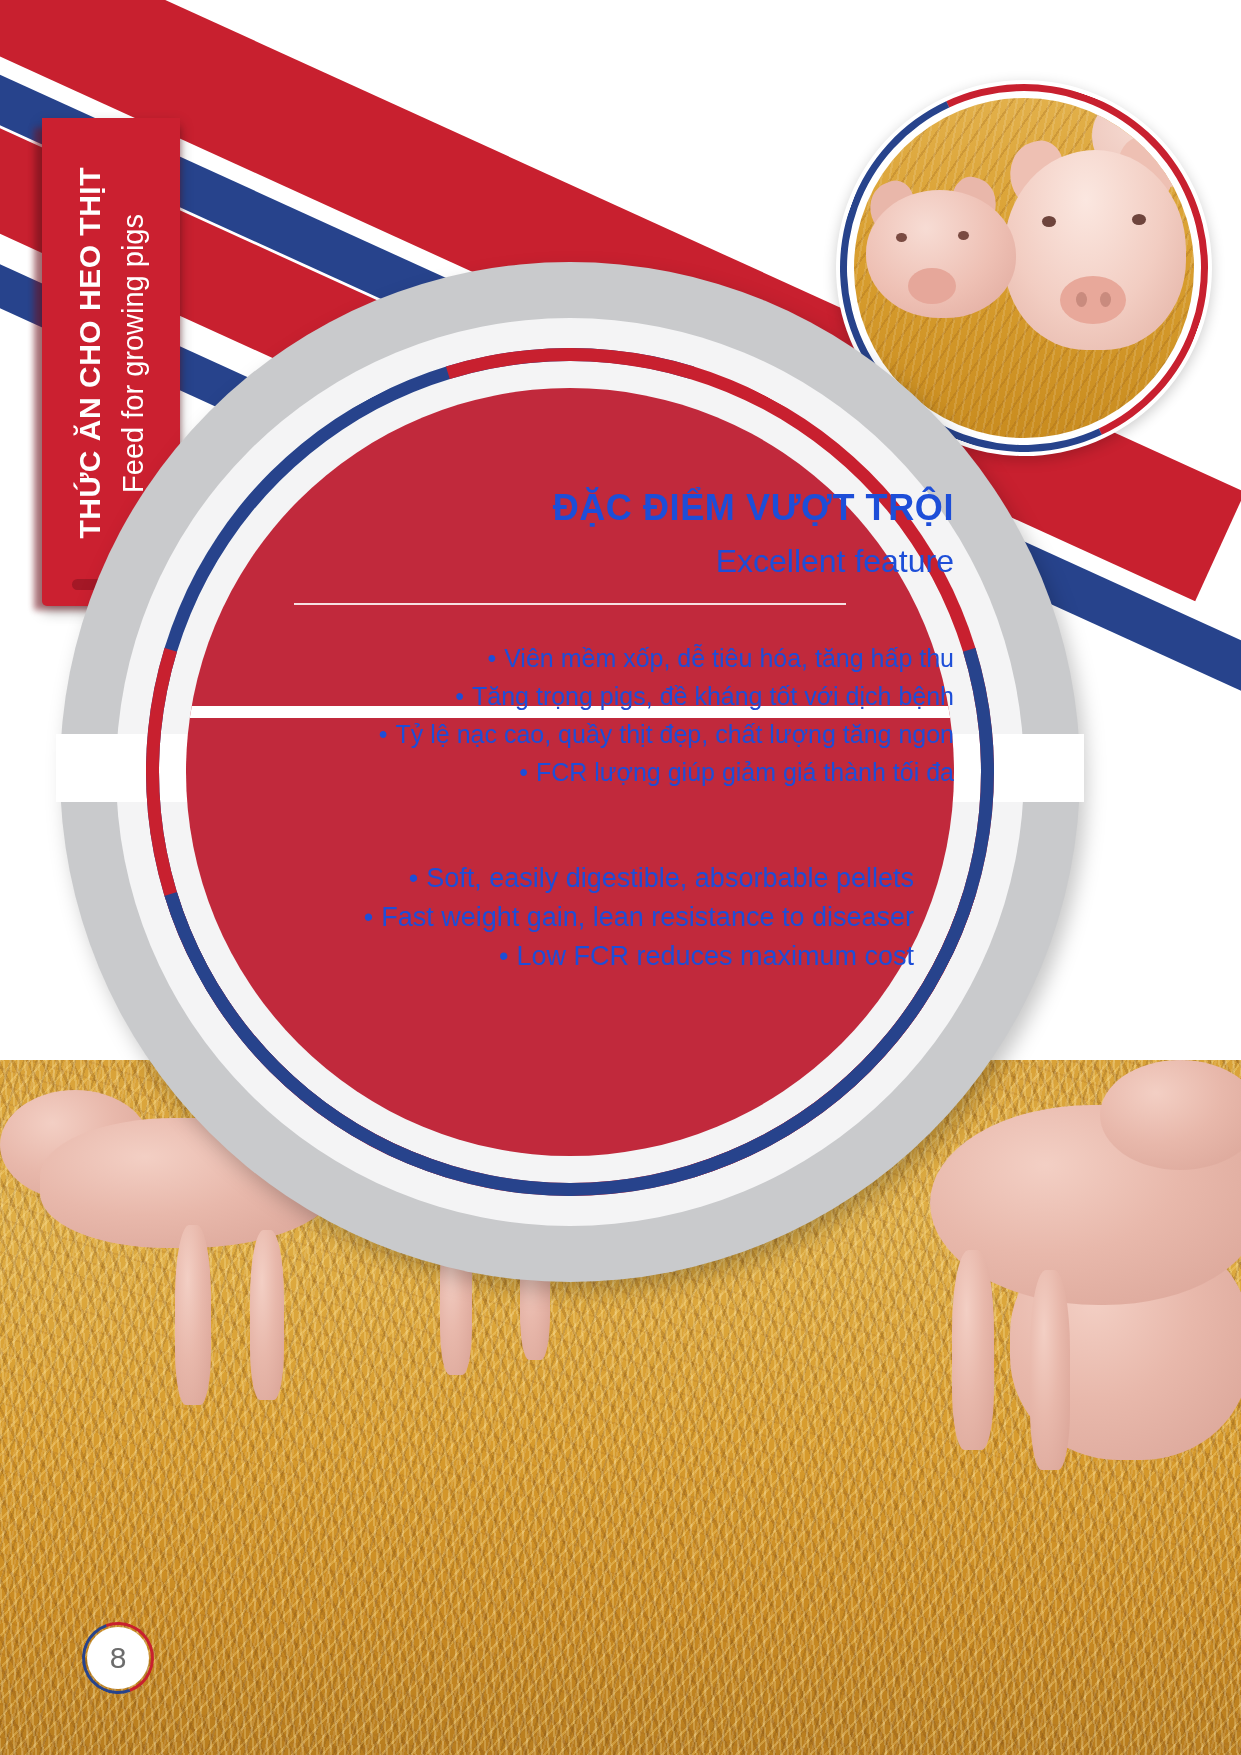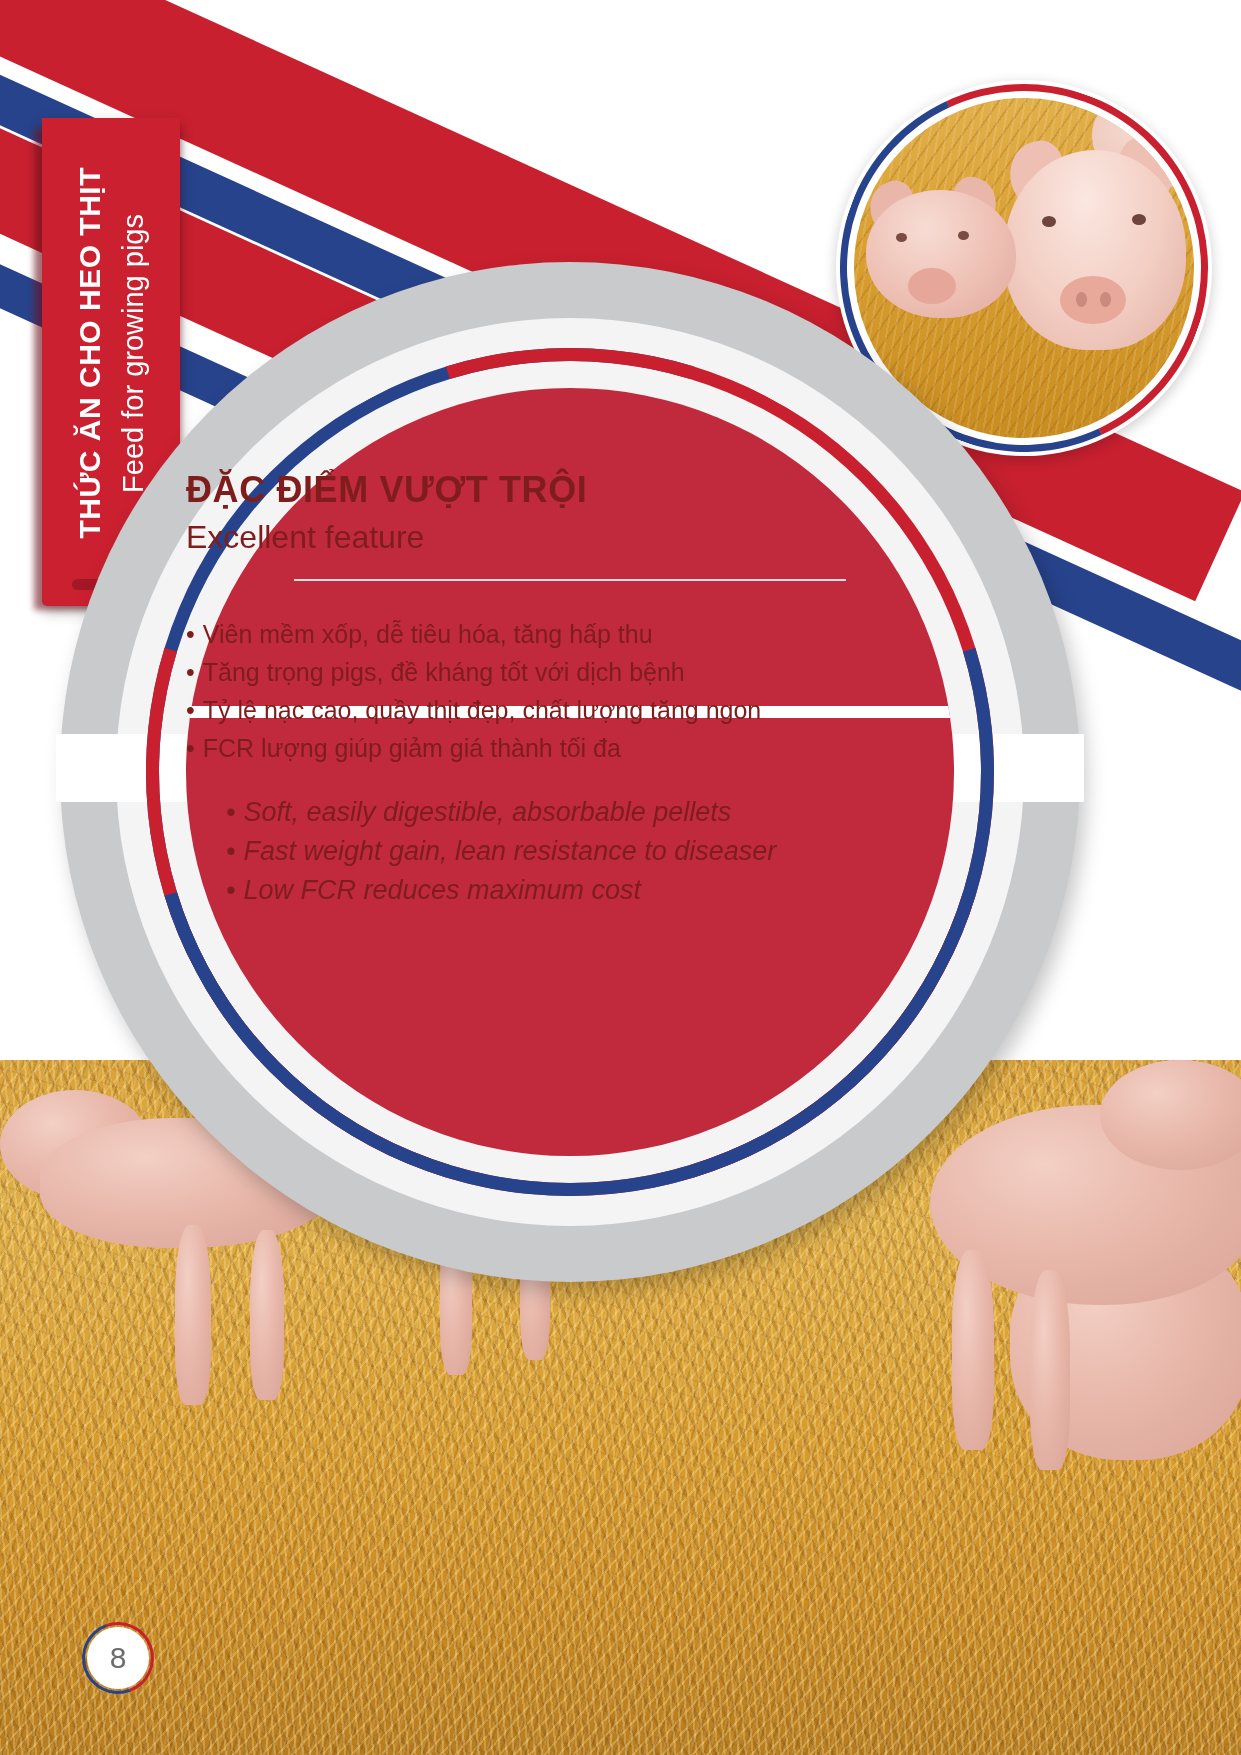--- a/index.html
+++ b/index.html
@@ -202,34 +202,34 @@
   .red-split {
     position: absolute;
     left: 0; top: 318px;
     width: 768px; height: 12px;
     background: #ffffff;
   }
 
   
   .content {
     position: absolute;
-    left: 126px; top: 126px;
+    left: 126px; top: 144px;
     width: 768px; height: 768px;
-    color: #7f1d1d;
-    text-align: left;
+    color: #1d4ed8;
+    text-align: right;
   }
   .title-vn {
     margin-top: 82px;
     font-size: 36px;
     font-weight: 700;
     letter-spacing: .6px;
     line-height: 1.1;
   }
   .title-en {
-    margin-top: 10px;
+    margin-top: 16px;
     font-size: 32px;
     font-weight: 400;
     line-height: 1.1;
   }
   .divider {
     width: 552px;
     height: 2px;
     background: rgba(255,255,255,.85);
     margin: 24px auto 0;
   }
@@ -238,24 +238,23 @@
     margin-top: 34px;
     list-style: none;
   }
   .list-vn li {
     font-size: 25px;
     line-height: 1.52;
     font-weight: 400;
     white-space: nowrap;
   }
   .list-en {
-    margin-top: 26px;
+    margin-top: 68px;
     list-style: none;
     padding: 0 40px;
-    font-style: italic;
   }
   .list-en li {
     font-size: 27px;
     line-height: 1.45;
     font-weight: 400;
   }
   .bull { margin-right: 8px; }
 
   
   .photo-ring {

